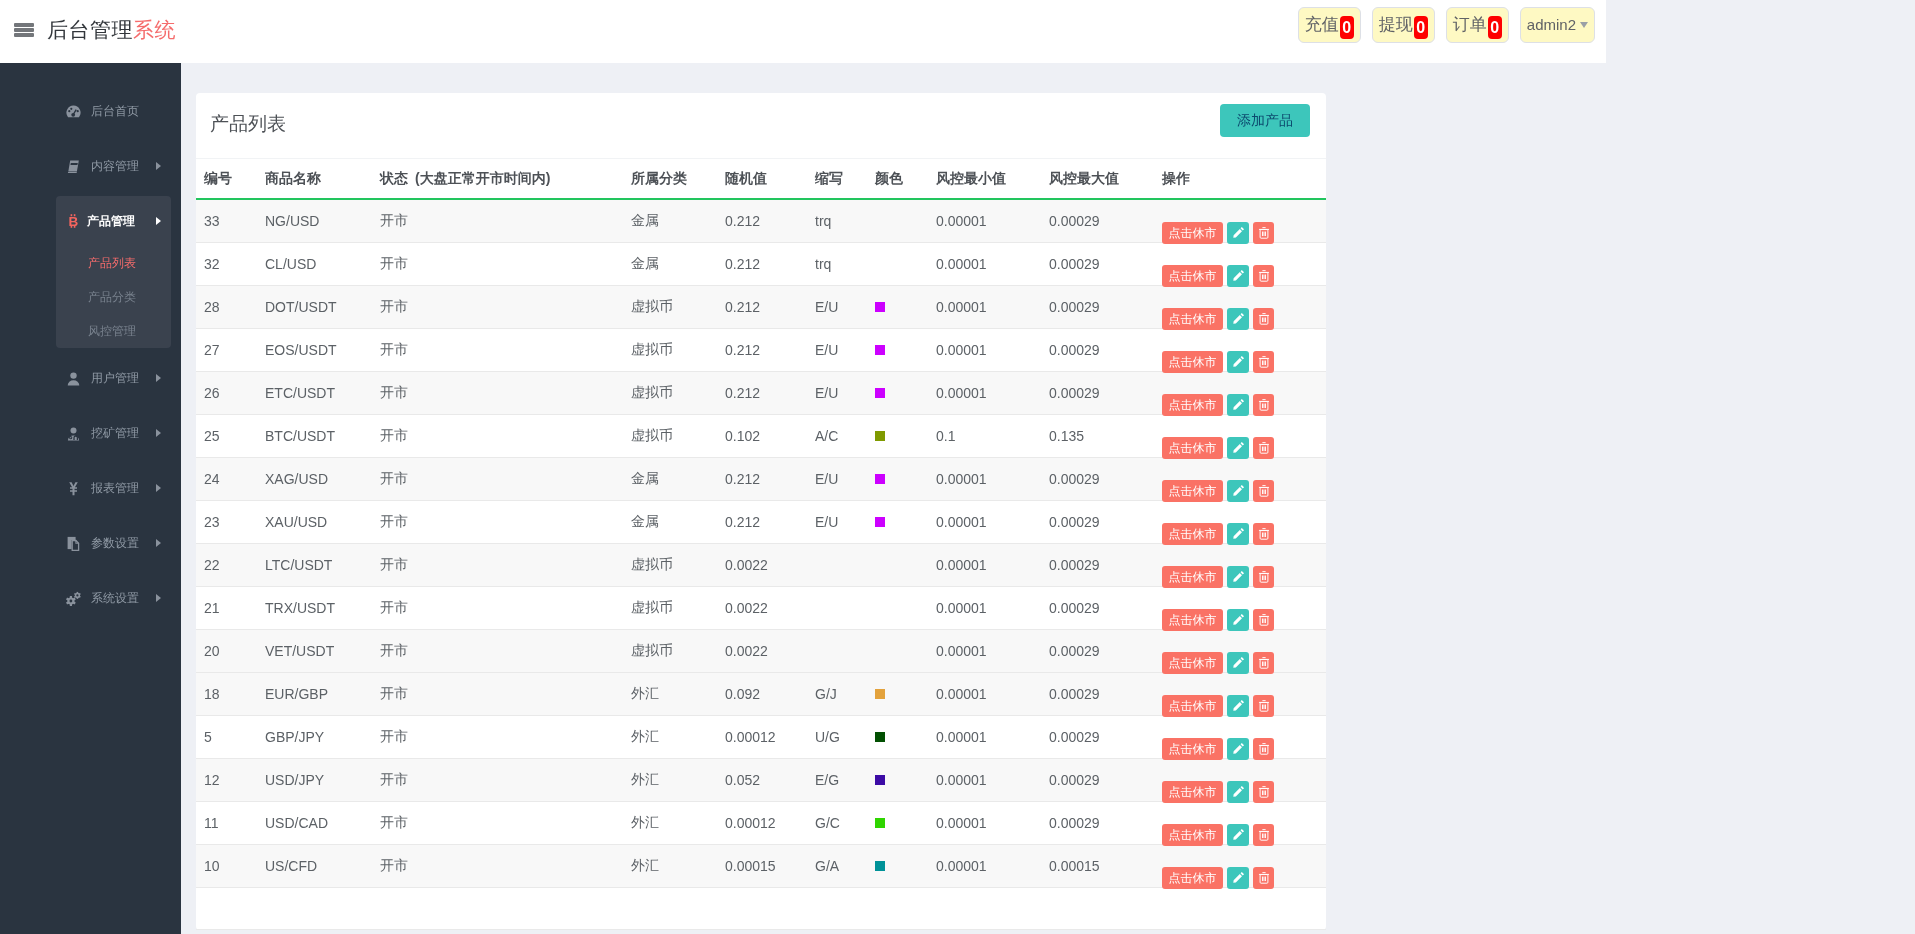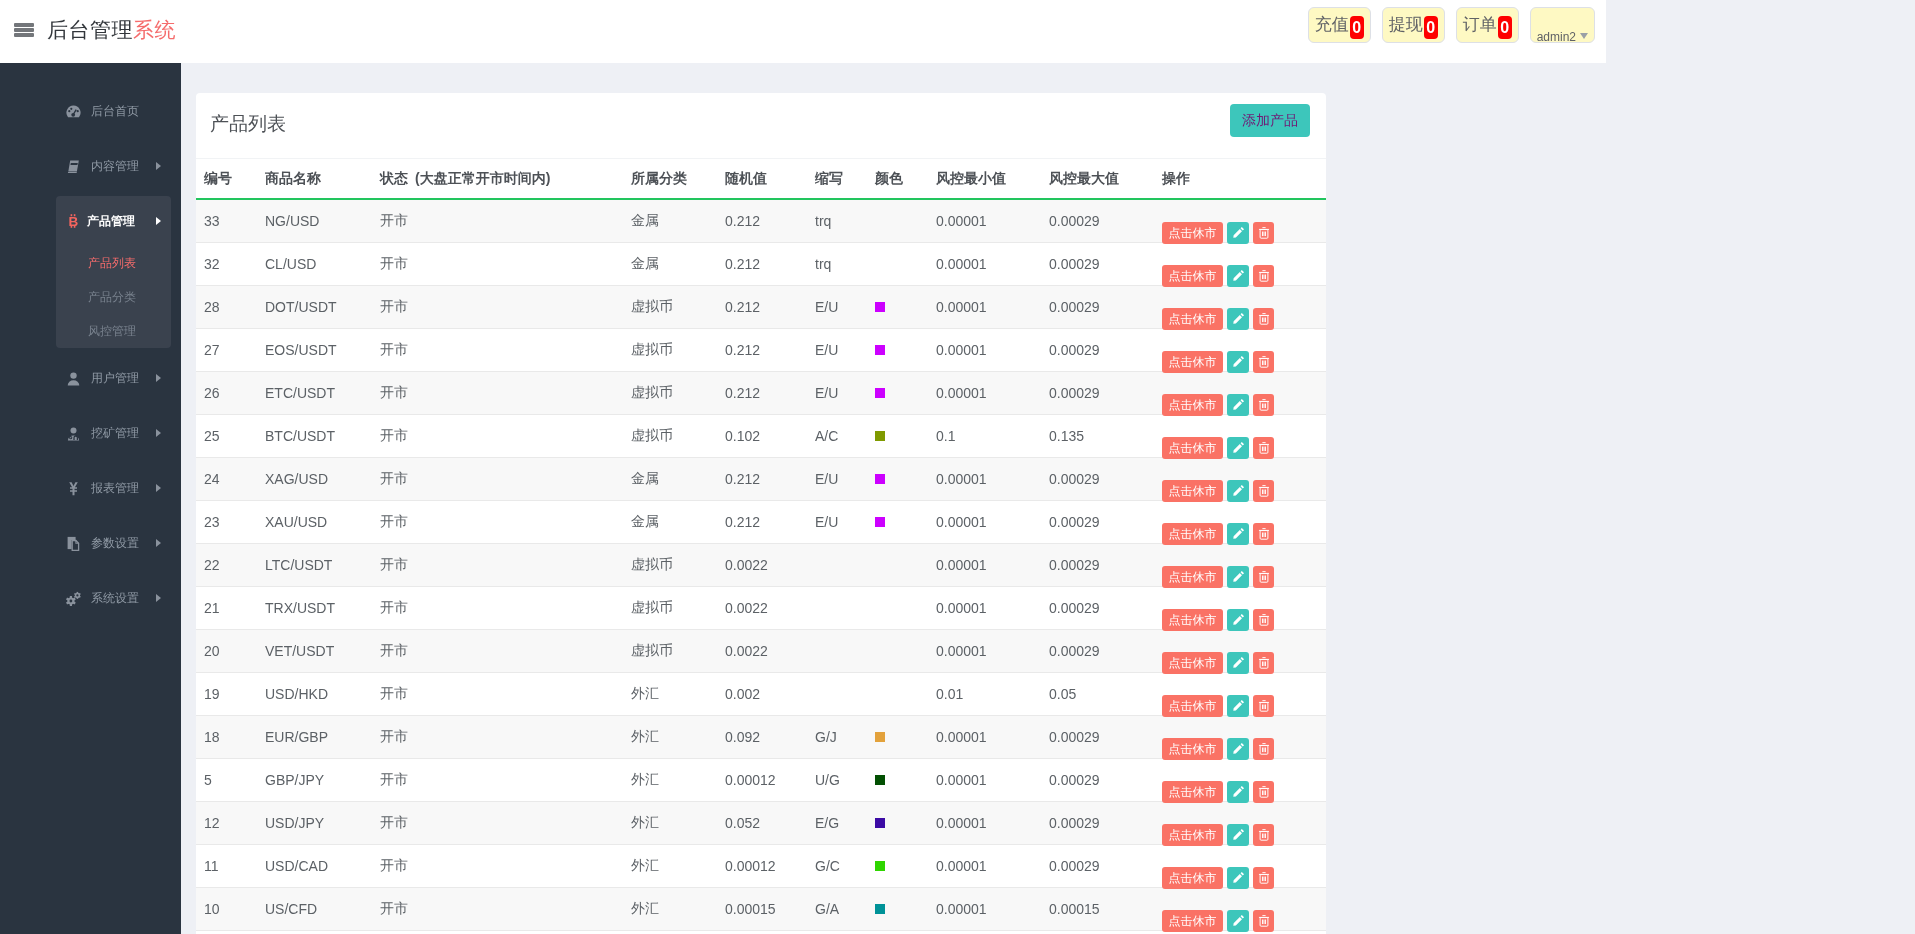--- a/index.html
+++ b/index.html
@@ -9,21 +9,21 @@
 
 
 .header { position:absolute; left:0; top:0; width:1606px; height:63px; background:#fff; z-index:10; }
 .burger { position:absolute; left:14px; top:23px; width:19.5px; height:14px; }
 .burger i { display:block; height:3.5px; background:#73767a; border-radius:1px; margin-bottom:1.6px; }
 .brand { position:absolute; left:47px; top:16px; font-size:21px; color:#32363b; letter-spacing:0.5px; }
 .brand span { color:#f56c6c; }
 .hbtns { position:absolute; right:11px; top:7px; height:36px; display:flex; gap:11px; }
 .hbtn { height:36px; line-height:33px; border:1px solid #dde0e6; border-radius:6px; background:#fef9c3; color:#606266; font-size:17px; padding:0 6px 0 6px; }
 .hbtn .badge { display:inline-block; vertical-align:middle; margin-top:3px; margin-left:1px; width:14px; height:23px; line-height:23px; background:#fe0000; color:#fff; font-size:16px; font-weight:bold; text-align:center; border-radius:4px; }
-.hbtn.admin { padding:13px 6px; font-size:12px; }
+.hbtn.admin { padding:0 6px; font-size:15px; }
 .caret { display:inline-block; vertical-align:middle; margin-left:4px; margin-top:-3px; width:0; height:0; border-left:4.5px solid transparent; border-right:4.5px solid transparent; border-top:6px solid #9aa0a6; }
 
 
 .sidebar { position:absolute; left:0; top:63px; width:181px; height:871px; background:#2a3440; }
 .menu { list-style:none; padding-top:21px;margin-left:46px; }
 .mitem { position:relative; height:55px; line-height:55px; color:#909aa5; font-size:12px; padding-left:45px; cursor:default; }
 .mitem .ico { position:absolute; left:19px; top:50%; margin-top:-8px; width:17px; height:16px; display:block; }
 .mitem .ico svg { display:block; }
 .mitem .arrow { position:absolute; right:20px; top:50%; margin-top:-4.5px; width:0; height:0; border-top:4.5px solid transparent; border-bottom:4.5px solid transparent; border-left:5px solid #8a929d; }
 .mgroup { margin:2px 10px 3px 10px; background:#3a424e; border-radius:4px; }
@@ -32,21 +32,21 @@
 .mgroup .mitem .arrow { border-left-color:#fff; right:10px; }
 .sub { list-style:none; }
 .sub li { height:34px; line-height:34px; padding-left:32px; font-size:12px; color:#79828e; }
 .sub li.on { color:#f56c6c; }
 
 
 .main { position:absolute; left:181px; top:63px; }
 .card { margin:30px 0 0 15px; width:1130px; background:#fff; border-radius:4px; }
 .card-head { position:relative; height:66px; border-bottom:1px solid #f1f3f5; }
 .card-title { position:absolute; left:14px; top:18px; font-size:19px; color:#4d5156; }
-.addbtn { position:absolute; right:16px; top:11px; width:80px; height:33px; background:#3dc6bb; border:none; border-radius:4px; color:#701a75; font-size:14px; text-align:center; line-height:33px; }
+.addbtn { position:absolute; right:16px; top:11px; width:90px; height:33px; background:#3dc6bb; border:none; border-radius:4px; color:#0c4a6e; font-size:14px; text-align:center; line-height:33px; }
 
 table { width:1130px; border-collapse:collapse; table-layout:fixed; font-size:14px; color:#5c6166; }
 th { text-align:left; font-weight:bold; color:#4d5156; height:40px; padding:0 0 0 8px; border-bottom:2px solid #22c55e; }
 td { height:43px; padding:0 0 0 8px; border-bottom:1px solid #e9e9e9; }
 tr.odd td { background:#f8f8f8; }
 .sw { display:inline-block; width:10px; height:10px; vertical-align:middle; margin-top:-2px; }
 .ops { white-space:nowrap; }
 .opbtn { display:inline-block; vertical-align:middle; height:22px; border-radius:3px; color:#fff; position:relative; top:12px; }
 .op-close { width:61px; background:#fa7265; font-size:12px; text-align:center; line-height:22px; }
 .op-edit { width:22px; background:#3dc6bb; margin-left:4px; text-align:center; }
@@ -394,39 +394,20 @@
             <td>0.00029</td>
             <td class="ops"><span class="opbtn op-close">点击休市</span><span class="opbtn op-edit"><svg width="13" height="13" viewBox="0 0 16 16">
                   <path fill="#fff" d="M12.1 1.2 14.8 3.9 13.2 5.5 10.5 2.8zM9.6 3.7 12.3 6.4 4.7 14 1.6 14.4 2 11.3z"></path>
                 </svg></span><span class="opbtn op-del"><svg width="12" height="13" viewBox="0 0 14 16">
                   <g fill="none" stroke="#fff" stroke-width="1.2">
                     <rect x="2.2" y="4.4" width="9.6" height="10.6" rx="1.2"></rect>
                     <path d="M0.8 4.2h12.4M5 2h4M5.2 6.8v5.6M7 6.8v5.6M8.8 6.8v5.6"></path>
                   </g>
                 </svg></span></td>
           </tr>
-          <tr>
-            <td>19</td>
-            <td>USD/HKD</td>
-            <td>开市</td>
-            <td>外汇</td>
-            <td>0.002</td>
-            <td></td>
-            <td></td>
-            <td>0.01</td>
-            <td>0.05</td>
-            <td class="ops"><span class="opbtn op-close">点击休市</span><span class="opbtn op-edit"><svg width="13" height="13" viewBox="0 0 16 16">
-                  <path fill="#fff" d="M12.1 1.2 14.8 3.9 13.2 5.5 10.5 2.8zM9.6 3.7 12.3 6.4 4.7 14 1.6 14.4 2 11.3z"></path>
-                </svg></span><span class="opbtn op-del"><svg width="12" height="13" viewBox="0 0 14 16">
-                  <g fill="none" stroke="#fff" stroke-width="1.2">
-                    <rect x="2.2" y="4.4" width="9.6" height="10.6" rx="1.2"></rect>
-                    <path d="M0.8 4.2h12.4M5 2h4M5.2 6.8v5.6M7 6.8v5.6M8.8 6.8v5.6"></path>
-                  </g>
-                </svg></span></td>
-          </tr>
           <tr class="odd">
             <td>18</td>
             <td>EUR/GBP</td>
             <td>开市</td>
             <td>外汇</td>
             <td>0.092</td>
             <td>G/J</td>
             <td><span class="sw" style="background:#e3a23c"></span></td>
             <td>0.00001</td>
             <td>0.00029</td>

